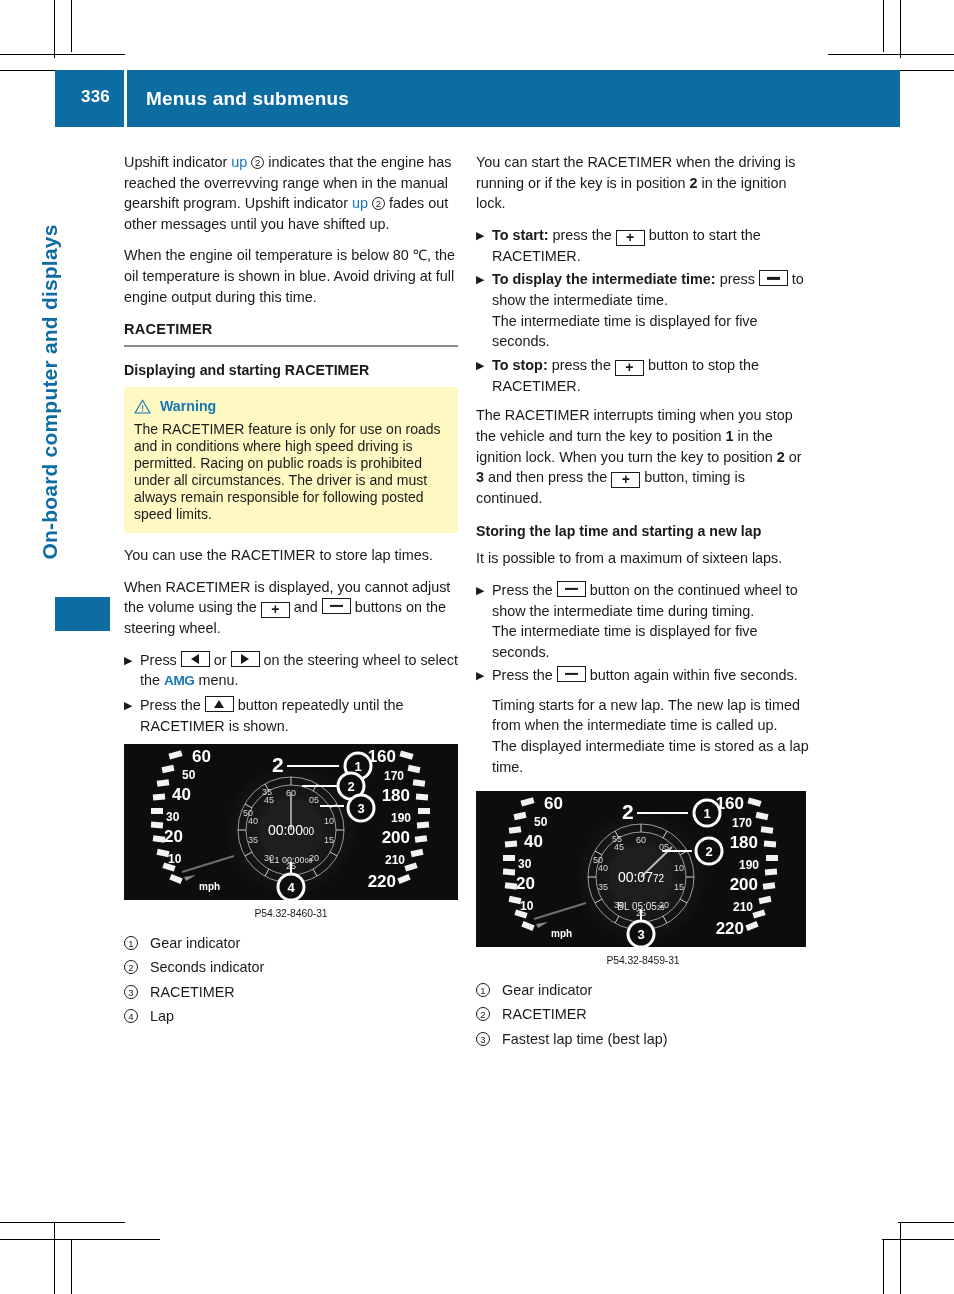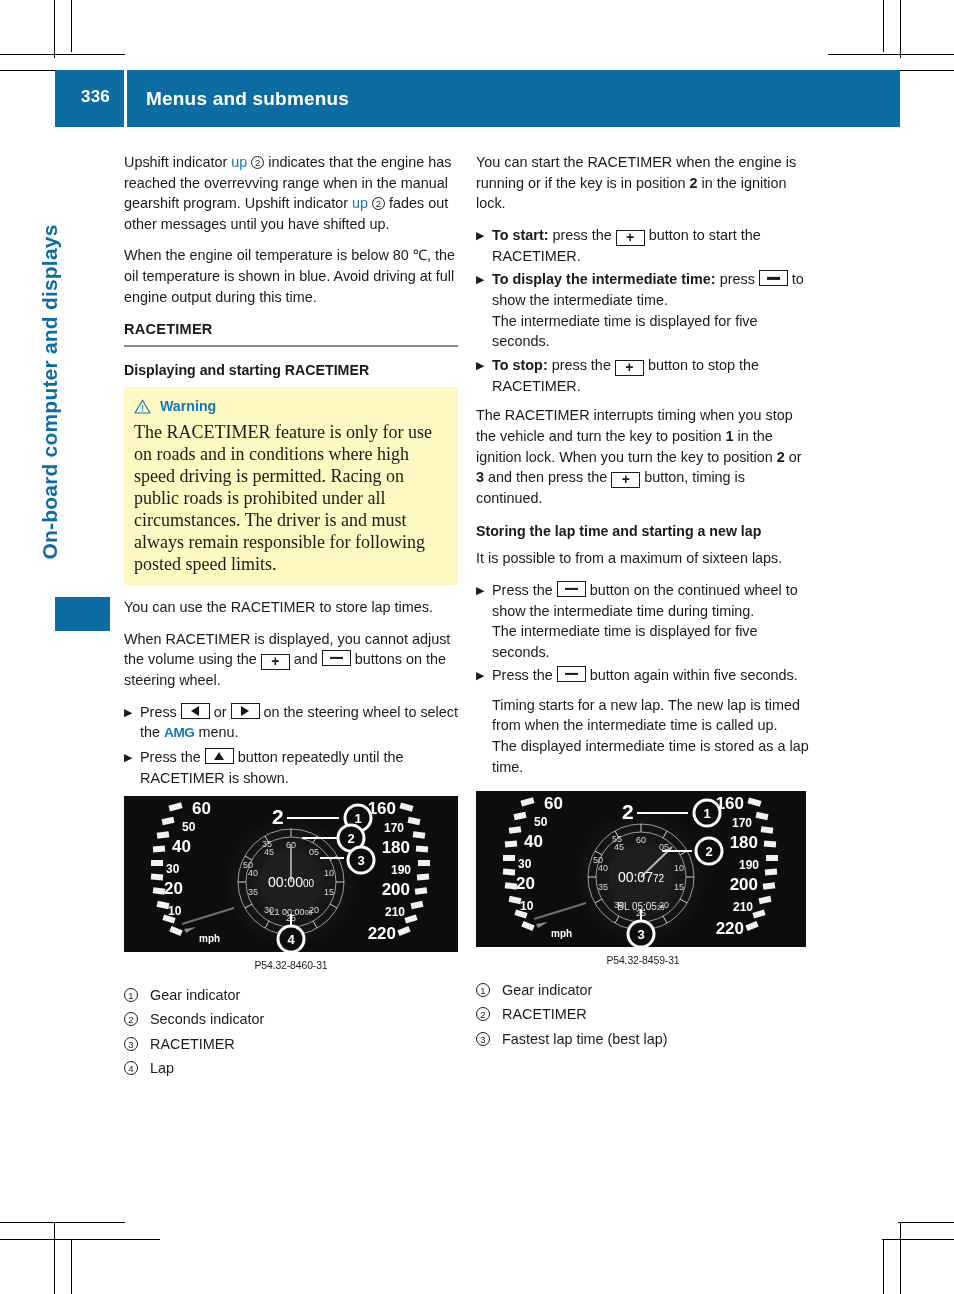--- a/index.html
+++ b/index.html
@@ -184,21 +184,21 @@
     display: flex;
     align-items: center;
     gap: 9px;
     margin-bottom: 4px;
   }
   .warn-title {
     color: #1577b8;
     font-weight: bold;
     font-size: 14.2px;
   }
-  .warn-body { font-size: 18px; line-height: 22px; font-family: Liberation Serif, serif; }
+  .warn-body { font-size: 14px; line-height: 17px; }
   .tri-icon { display:block; }
 
   
   .step {
     display: flex;
     margin: 0 0 3px 0;
   }
   .step-arrow {
     flex: 0 0 16px;
     font-size: 11px;
@@ -450,21 +450,21 @@
     <div class="cap-row">
         <span class="cap-num"><span class="cnum">4</span></span>
         <span>Lap</span>
       </div>
   </div>
 
 </div>
 
 <div class="col col-right">
 
-  <p class="para"><span>You can start the RACETIMER when the engine is running or if the key is in position </span><b>2</b><span> in the ignition lock.</span></p>
+  <p class="para"><span>You can start the RACETIMER when the driving is running or if the key is in position </span><b>2</b><span> in the ignition lock.</span></p>
 
   <div class="step">
     <div class="step-arrow">▶</div>
     <div class="step-body"><b>To start:</b><span> press the </span><span class="key">+</span><span> button to start the RACETIMER.</span></div>
   </div>
 
   <div class="step">
     <div class="step-arrow">▶</div>
     <div class="step-body"><b>To display the intermediate time:</b><span> press </span><span class="key minus"></span><span> to show the intermediate time.</span><div class="step-sub">The intermediate time is displayed for five seconds.</div></div>
   </div>

